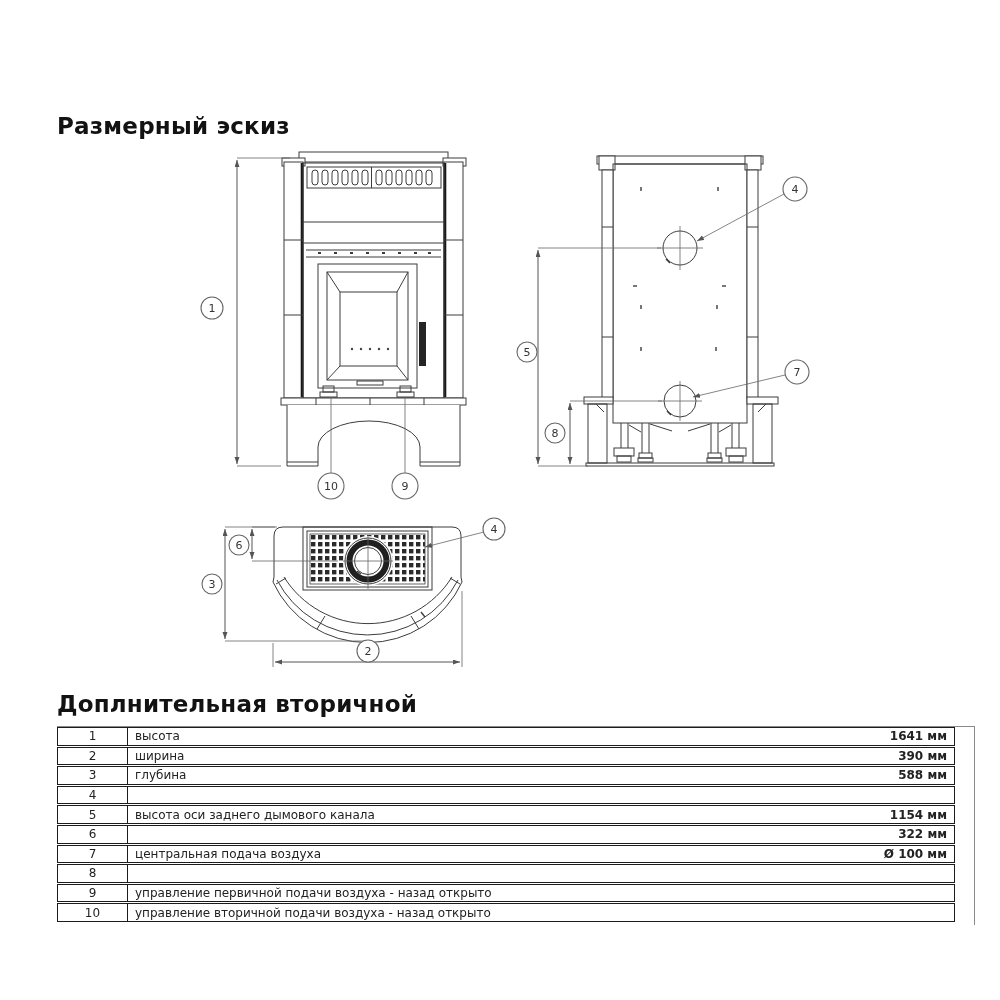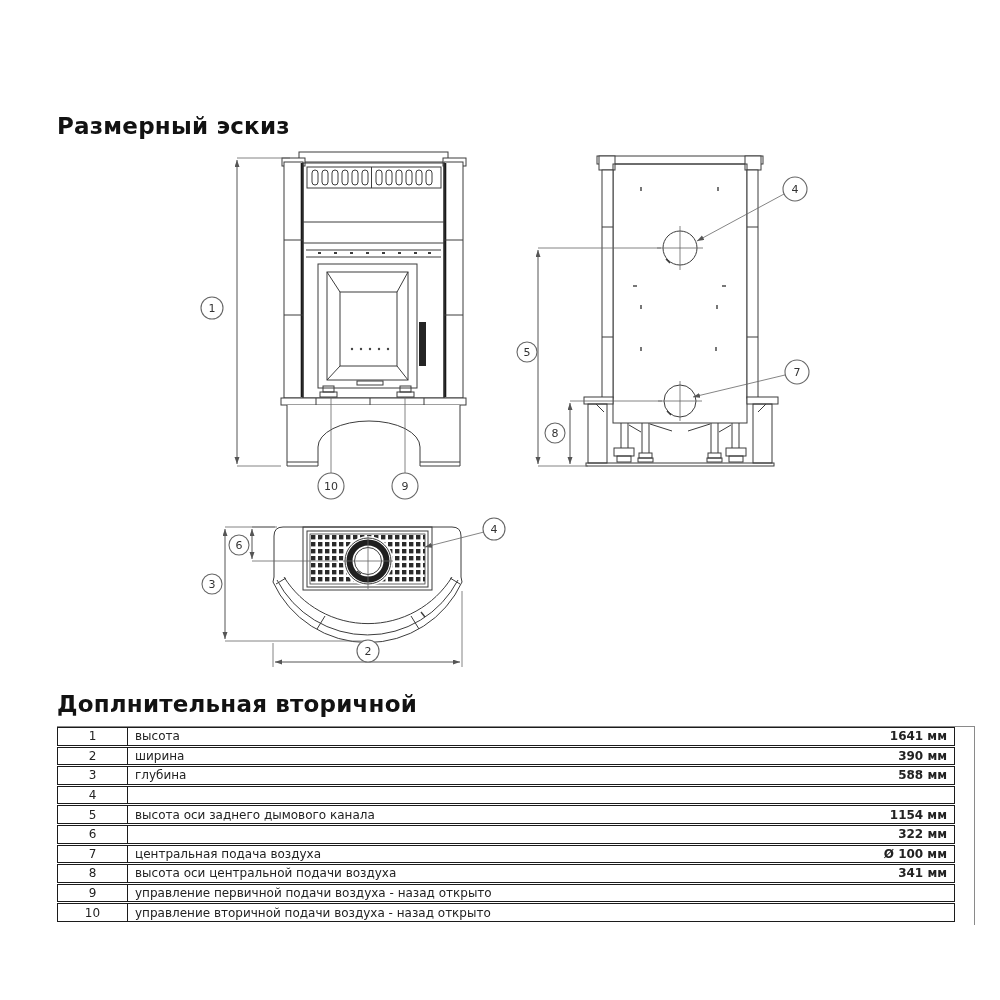--- a/index.html
+++ b/index.html
@@ -362,24 +362,20 @@
     </div>
     <div class="trow">
       <div class="tnum">7</div>
       <div class="tcontent">
         <span>центральная подача воздуха</span>
         <span class="tvalue">Ø 100 мм</span>
       </div>
     </div>
     <div class="trow">
       <div class="tnum">8</div>
-      <div class="tcontent">
-        <span>высота оси центральной подачи воздуха</span>
-        <span class="tvalue">341 мм</span>
-      </div>
     </div>
     <div class="trow">
       <div class="tnum">9</div>
       <div class="tcontent">
         <span>управление первичной подачи воздуха - назад открыто</span>
         <span class="tvalue"></span>
       </div>
     </div>
     <div class="trow">
       <div class="tnum">10</div>

